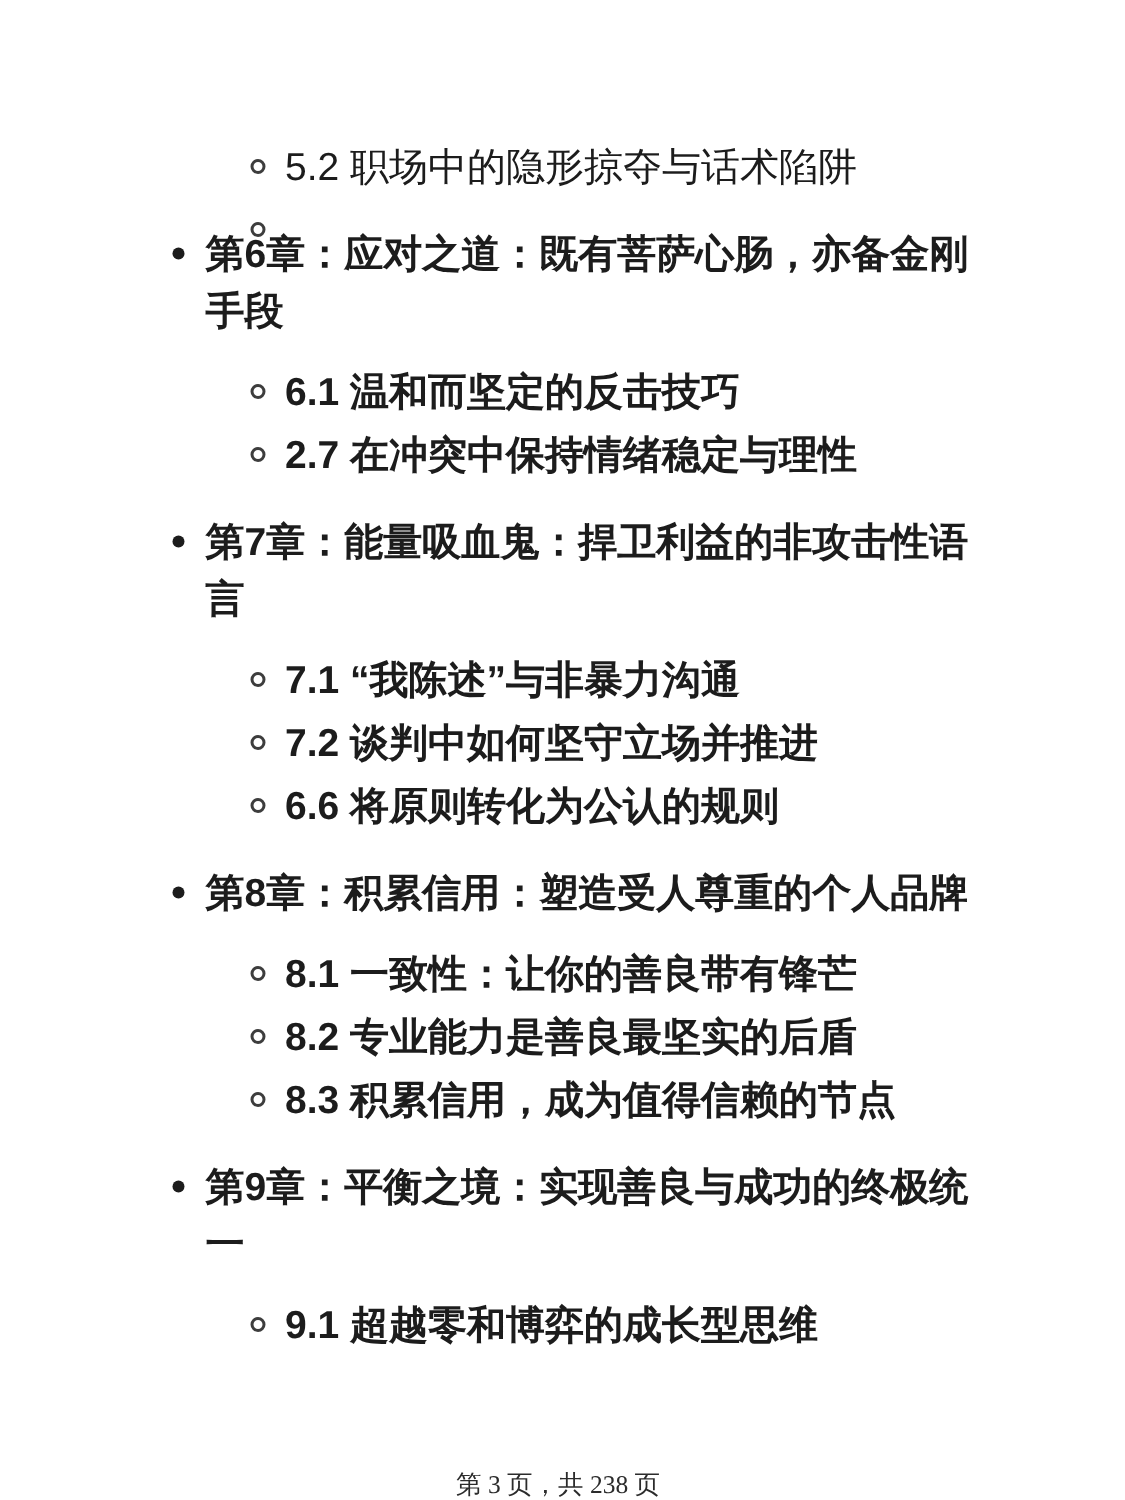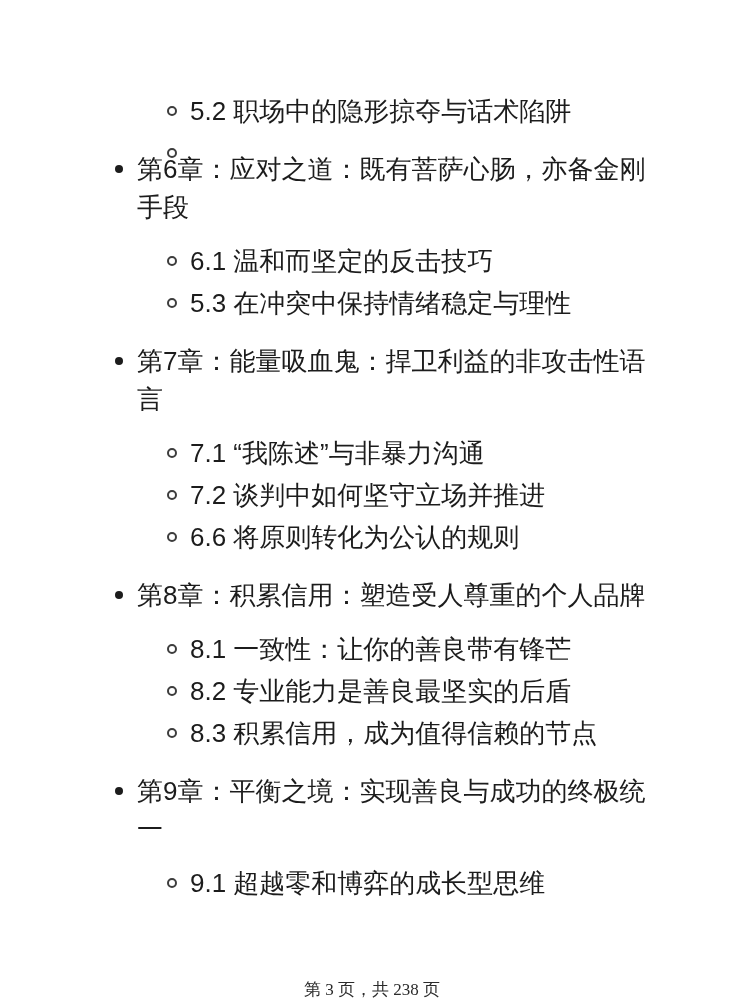--- a/index.html
+++ b/index.html
@@ -27,20 +27,21 @@
     box-sizing: content-box;
   }
   ul {
     list-style: none;
     margin: 0;
     padding: 0;
   }
   
   .lvl1 {
     width: 545px;
+    font-weight: bold;
   }
   li.chapter {
     position: relative;
     padding-left: 22px;
     font-size: 26px;
     line-height: 38px;
     margin-top: 20px;
     letter-spacing: 0;
   }
   .disc {
@@ -113,21 +114,21 @@
       <li class="chapter">
         <span class="disc"></span>
         <span>第6章：应对之道：既有菩萨心肠，亦备金刚手段</span>
         <ul class="lvl2">
           <li class="sub">
             <span class="circle"></span>
             <span>6.1 温和而坚定的反击技巧</span>
           </li>
           <li class="sub">
             <span class="circle"></span>
-            <span>5.3 在冲突中保持情绪稳定与理性</span>
+            <span>2.7 在冲突中保持情绪稳定与理性</span>
           </li>
         </ul>
       </li>
 
       <li class="chapter">
         <span class="disc"></span>
         <span>第7章：能量吸血鬼：捍卫利益的非攻击性语言</span>
         <ul class="lvl2">
           <li class="sub">
             <span class="circle"></span>

